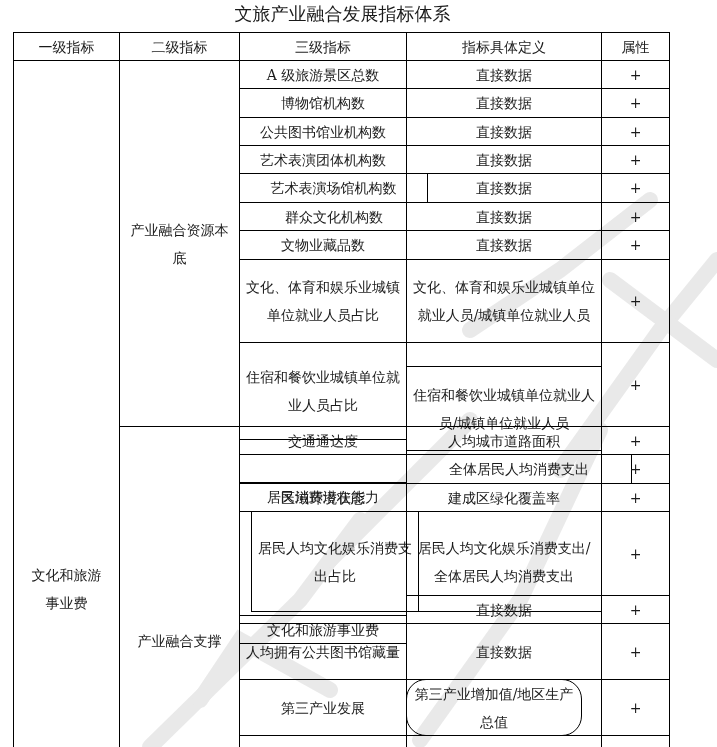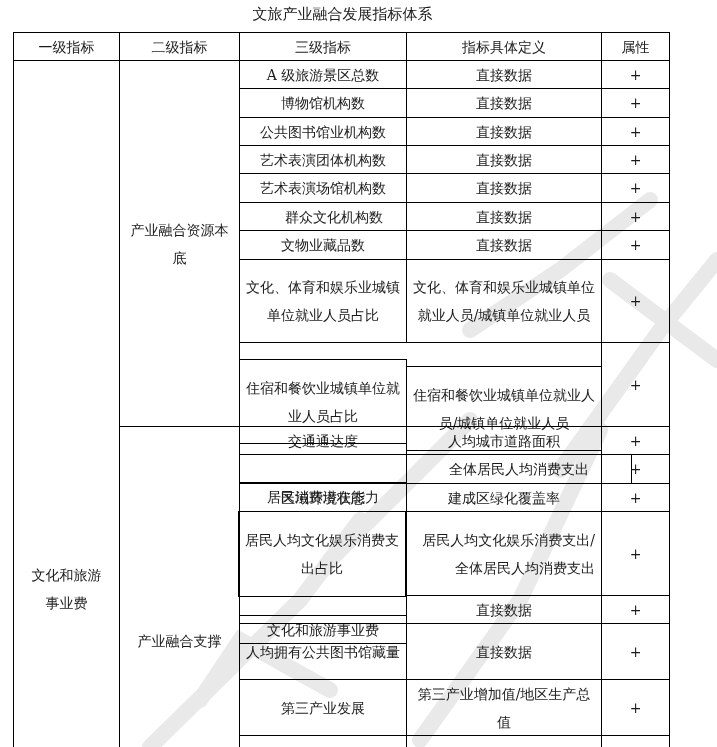--- a/index.html
+++ b/index.html
@@ -1,19 +1,19 @@
 <!DOCTYPE html>
 <html><head>
 <meta charset="utf-8">
 <style>
   html, body { margin:0; padding:0; background:#ffffff; }
   body { width:717px; height:747px; overflow:hidden; position:relative;
          font-family:"DejaVu Serif","Liberation Serif",serif; color:#1a1a1a; }
   .title { position:absolute; left:0; top:2px; width:685px; text-align:center;
-           font-size:15px; line-height:24px; }
+           font-size:18px; line-height:24px; }
   .tbl { position:absolute; left:13px; top:32px; }
   .cell { position:absolute; box-sizing:border-box; border:1px solid #000;
           display:flex; align-items:center; justify-content:center; text-align:center;
           font-size:14px; line-height:28px; padding:0 6px; background:transparent; }
   .wm { position:absolute; left:0; top:0; width:717px; height:747px; pointer-events:none; }
 </style>
 </head>
 <body>
 
 <svg class="wm" viewBox="0 0 717 747">
@@ -63,78 +63,78 @@
     <div class="cell" style="left:226px;top:85px;width:168px;height:29px;">公共图书馆业机构数</div>
     <div class="cell" style="left:393px;top:85px;width:196px;height:29px;">直接数据</div>
     <div class="cell" style="left:588px;top:85px;width:69px;height:29px;">+</div>
   </div>
   <div>
     <div class="cell" style="left:226px;top:113px;width:168px;height:29px;">艺术表演团体机构数</div>
     <div class="cell" style="left:393px;top:113px;width:196px;height:29px;">直接数据</div>
     <div class="cell" style="left:588px;top:113px;width:69px;height:29px;">+</div>
   </div>
   <div>
-    <div class="cell" style="left:226px;top:141px;width:168px;height:30px;">艺术表演场馆机构数</div>
+    <div class="cell" style="left:226px;top:141px;width:189px;height:30px;">艺术表演场馆机构数</div>
     <div class="cell" style="left:393px;top:141px;width:196px;height:30px;">直接数据</div>
     <div class="cell" style="left:588px;top:141px;width:69px;height:30px;">+</div>
   </div>
   <div>
     <div class="cell" style="left:226px;top:170px;width:168px;height:29px;padding-left:28px;">群众文化机构数</div>
     <div class="cell" style="left:393px;top:170px;width:196px;height:29px;">直接数据</div>
     <div class="cell" style="left:588px;top:170px;width:69px;height:29px;">+</div>
   </div>
   <div>
     <div class="cell" style="left:226px;top:198px;width:168px;height:30px;">文物业藏品数</div>
     <div class="cell" style="left:393px;top:198px;width:196px;height:30px;">直接数据</div>
     <div class="cell" style="left:588px;top:198px;width:69px;height:30px;">+</div>
   </div>
   <div>
     <div class="cell" style="left:226px;top:227px;width:168px;height:84px;">文化、体育和娱乐业城镇单位就业人员占比</div>
     <div class="cell" style="left:393px;top:227px;width:196px;height:84px;">文化、体育和娱乐业城镇单位就业人员/城镇单位就业人员</div>
     <div class="cell" style="left:588px;top:227px;width:69px;height:84px;">+</div>
   </div>
   <div>
-    <div class="cell" style="left:226px;top:310px;width:168px;height:85px;margin-top:17px;">住宿和餐饮业城镇单位就业人员占比</div>
+    <div class="cell" style="left:226px;top:310px;width:168px;height:98px;">住宿和餐饮业城镇单位就业人员占比</div>
     <div class="cell" style="left:393px;top:310px;width:196px;height:85px;margin-top:24px;">住宿和餐饮业城镇单位就业人员/城镇单位就业人员</div>
     <div class="cell" style="left:588px;top:310px;width:69px;height:85px;">+</div>
   </div>
 
   <div>
     <div class="cell" style="left:226px;top:394px;width:168px;height:29px;">交通通达度</div>
     <div class="cell" style="left:393px;top:394px;width:196px;height:29px;">人均城市道路面积</div>
     <div class="cell" style="left:588px;top:394px;width:69px;height:29px;">+</div>
   </div>
   <div>
     <div class="cell" style="left:226px;top:422px;width:168px;height:30px;margin-top:28px;">居民消费潜在能力</div>
     <div class="cell" style="left:393px;top:422px;width:226px;height:30px;">全体居民人均消费支出</div>
     <div class="cell" style="left:588px;top:422px;width:69px;height:30px;">+</div>
   </div>
   <div>
     <div class="cell" style="left:226px;top:451px;width:168px;height:29px;">区域环境状态</div>
     <div class="cell" style="left:393px;top:451px;width:196px;height:29px;">建成区绿化覆盖率</div>
     <div class="cell" style="left:588px;top:451px;width:69px;height:29px;">+</div>
   </div>
   <div>
-    <div class="cell" style="left:225px;top:479px;width:168px;height:86px;">居民人均文化娱乐消费支出占比</div>
-    <div class="cell" style="left:393px;top:479px;width:196px;height:85px;text-align:right;">居民人均文化娱乐消费支出/全体居民人均消费支出</div>
+    <div class="cell" style="left:238px;top:479px;width:168px;height:101px;">居民人均文化娱乐消费支出占比</div>
+    <div class="cell" style="left:393px;top:479px;width:196px;height:101px;">居民人均文化娱乐消费支出/全体居民人均消费支出</div>
     <div class="cell" style="left:588px;top:479px;width:69px;height:85px;">+</div>
   </div>
   <div>
     <div class="cell" style="left:226px;top:563px;width:168px;height:29px;margin-top:20px;">文化和旅游事业费</div>
     <div class="cell" style="left:393px;top:563px;width:196px;height:29px;">直接数据</div>
     <div class="cell" style="left:588px;top:563px;width:69px;height:29px;">+</div>
   </div>
   <div>
     <div class="cell" style="left:226px;top:591px;width:168px;height:57px;">人均拥有公共图书馆藏量</div>
     <div class="cell" style="left:393px;top:591px;width:196px;height:57px;">直接数据</div>
     <div class="cell" style="left:588px;top:591px;width:69px;height:57px;">+</div>
   </div>
   <div>
     <div class="cell" style="left:226px;top:647px;width:168px;height:57px;">第三产业发展</div>
-    <div class="cell" style="left:393px;top:647px;width:196px;height:57px;">第三产业增加值/地区生产总值</div>
+    <div class="cell" style="left:393px;top:647px;width:176px;height:57px;border-radius:20px;">第三产业增加值/地区生产总值</div>
     <div class="cell" style="left:588px;top:647px;width:69px;height:57px;">+</div>
   </div>
   <div>
     <div class="cell" style="left:226px;top:703px;width:168px;height:56px;"></div>
     <div class="cell" style="left:393px;top:703px;width:196px;height:56px;align-items:flex-start;padding-top:4px;">每十万人口高等学校平</div>
     <div class="cell" style="left:588px;top:703px;width:69px;height:56px;"></div>
   </div>
 </div>
 
 </body></html>

